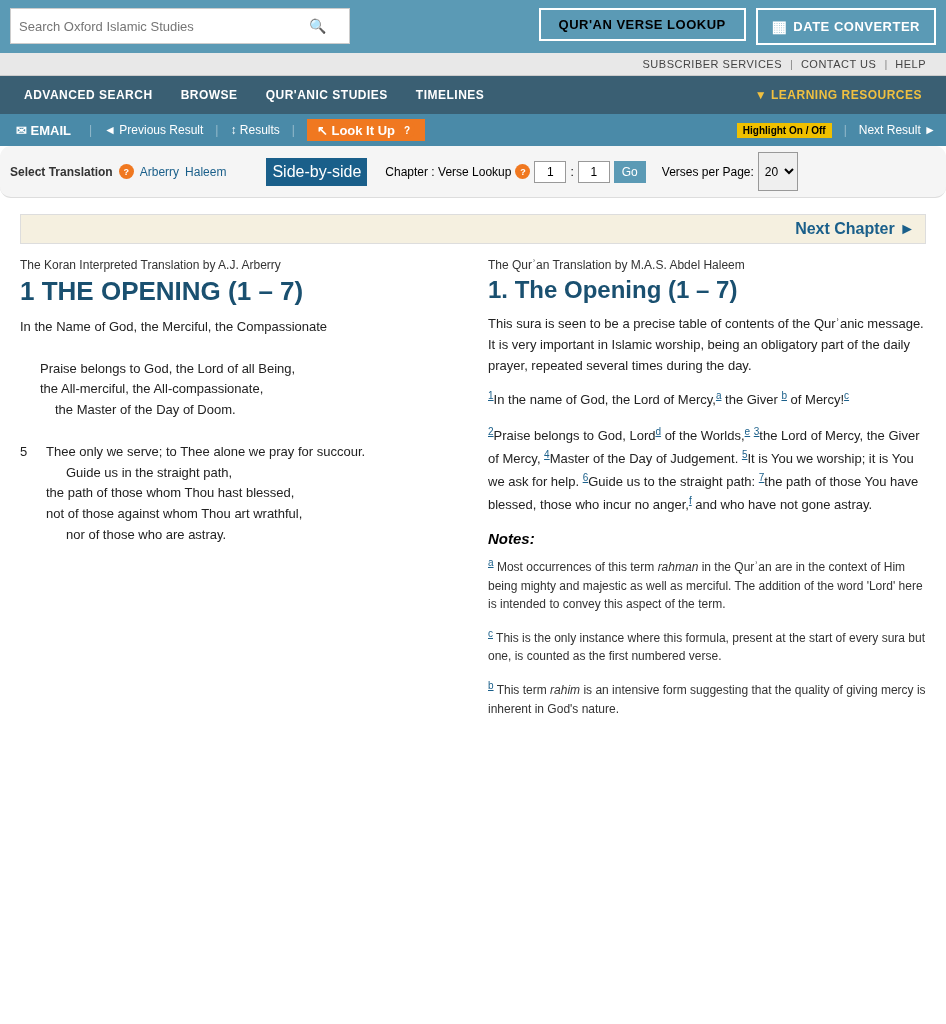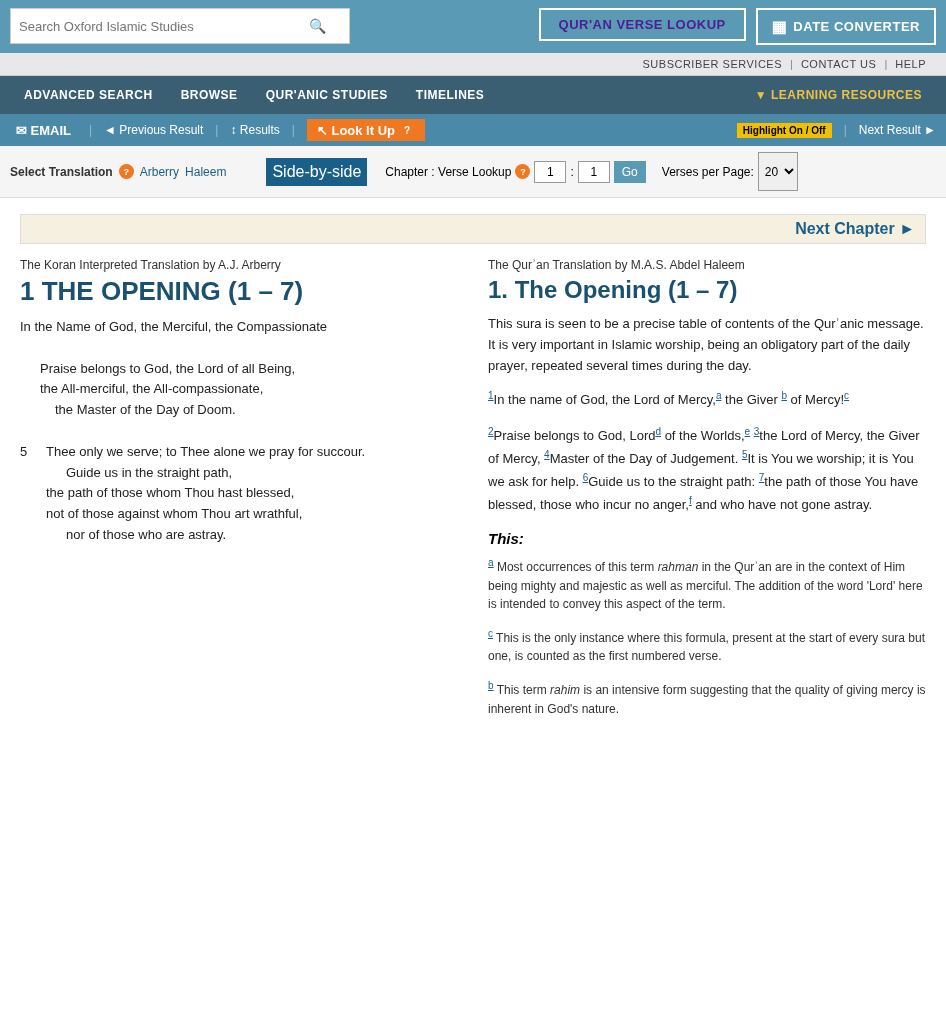--- a/index.html
+++ b/index.html
@@ -26,21 +26,21 @@
       border: none;
       outline: none;
       font-size: 13px;
       color: #999;
       width: 290px;
     }
     .search-icon { color: #888; font-size: 14px; cursor: pointer; }
     .quran-lookup-btn {
       background: #5b9ab5;
       border: 2px solid #fff;
-      color: #4c1d95;
+      color: #000000;
       font-weight: bold;
       font-size: 13px;
       padding: 7px 18px;
       cursor: pointer;
       letter-spacing: 0.5px;
       margin-left: auto;
     }
     .date-converter-btn {
       background: #5b9ab5;
       border: 2px solid #fff;
@@ -164,20 +164,21 @@
     
     .trans-bar {
       background: #f5f5f5;
       border-bottom: 1px solid #ddd;
       display: flex;
       align-items: center;
       padding: 6px 10px;
       gap: 6px;
       font-size: 12px;
       flex-wrap: wrap;
+      border-radius: 11px;
     }
     .trans-bar label { font-weight: bold; color: #333; }
     .trans-bar .help-c {
       background: #f07820;
       color: #fff;
       border-radius: 50%;
       width: 15px; height: 15px;
       display: inline-flex;
       align-items: center;
       justify-content: center;
@@ -383,21 +384,21 @@
       <div class="verse-text">This sura is seen to be a precise table of contents of the Qurʾanic message. It is very important in Islamic worship, being an obligatory part of the daily prayer, repeated several times during the day.</div>
 
       <div class="verse-text">
         <sup class="ref">1</sup>In the name of God, the Lord of Mercy,<sup class="ref">a</sup> the Giver <sup class="ref">b</sup> of Mercy!<sup class="ref">c</sup>
       </div>
 
       <div class="verse-text">
         <sup class="ref">2</sup>Praise belongs to God, Lord<sup class="ref">d</sup> of the Worlds,<sup class="ref">e</sup> <sup class="ref">3</sup>the Lord of Mercy, the Giver of Mercy, <sup class="ref">4</sup>Master of the Day of Judgement. <sup class="ref">5</sup>It is You we worship; it is You we ask for help. <sup class="ref">6</sup>Guide us to the straight path: <sup class="ref">7</sup>the path of those You have blessed, those who incur no anger,<sup class="ref">f</sup> and who have not gone astray.
       </div>
 
-      <div class="notes-heading">This:</div>
+      <div class="notes-heading">Notes:</div>
 
       <div class="note-item">
         <sup>a</sup> Most occurrences of this term <em>rahman</em> in the Qurʾan are in the context of Him being mighty and majestic as well as merciful. The addition of the word 'Lord' here is intended to convey this aspect of the term.
       </div>
 
       <div class="note-item">
         <sup>c</sup> This is the only instance where this formula, present at the start of every sura but one, is counted as the first numbered verse.
       </div>
 
       <div class="note-item">

